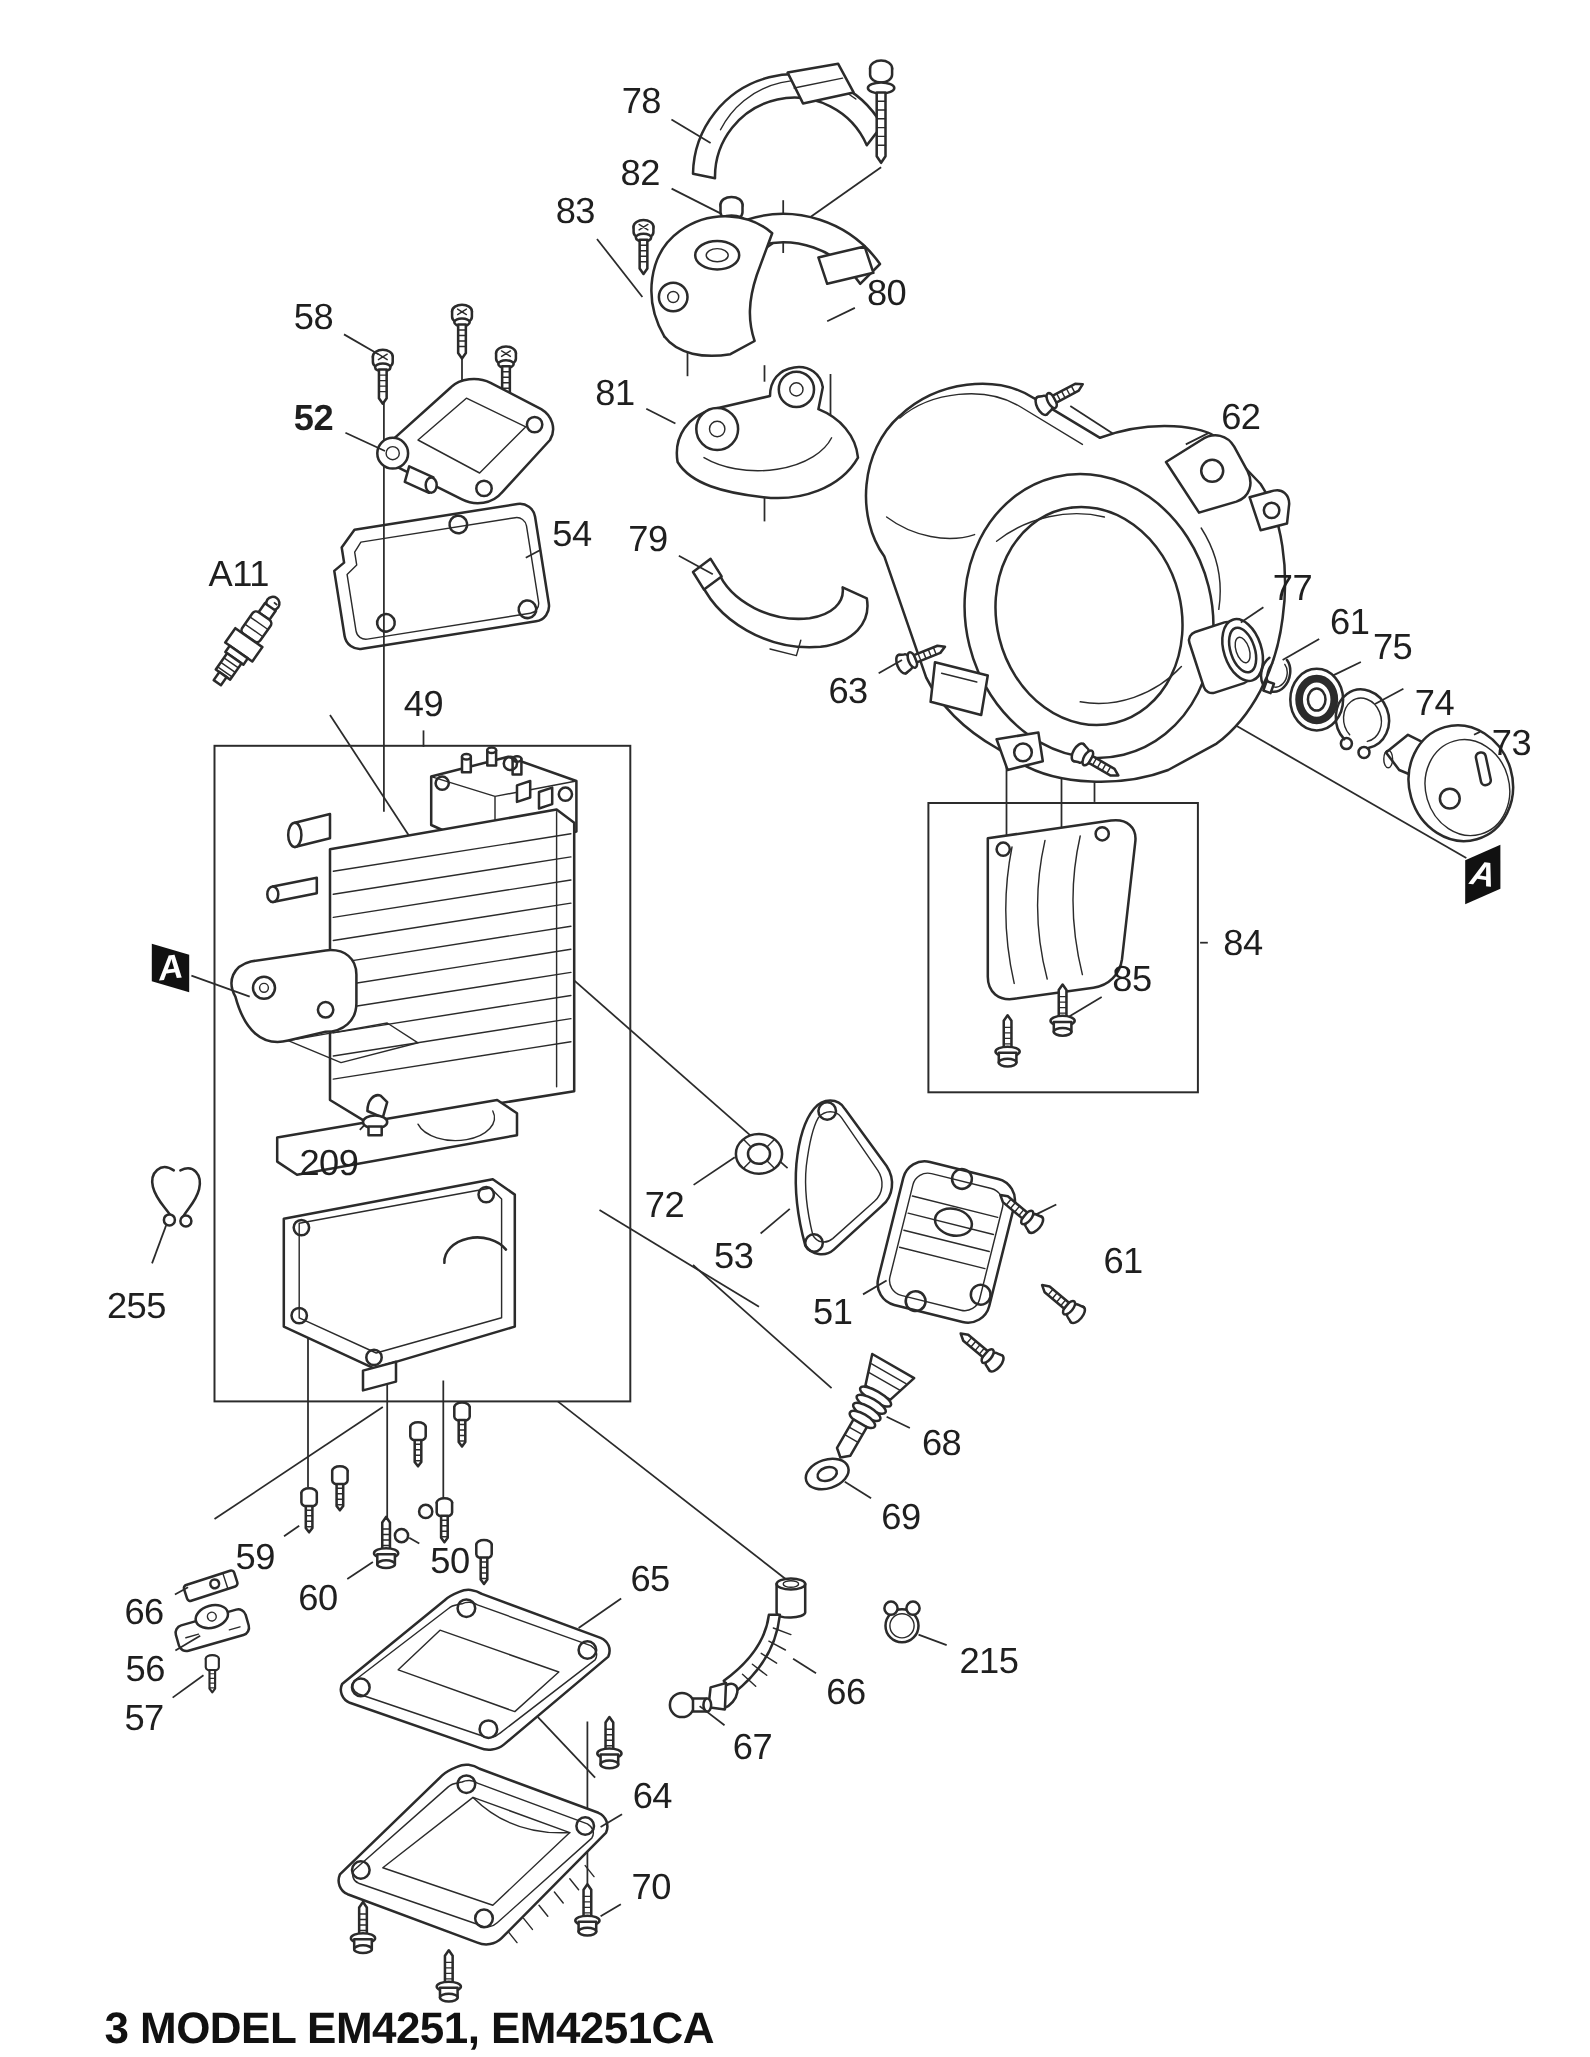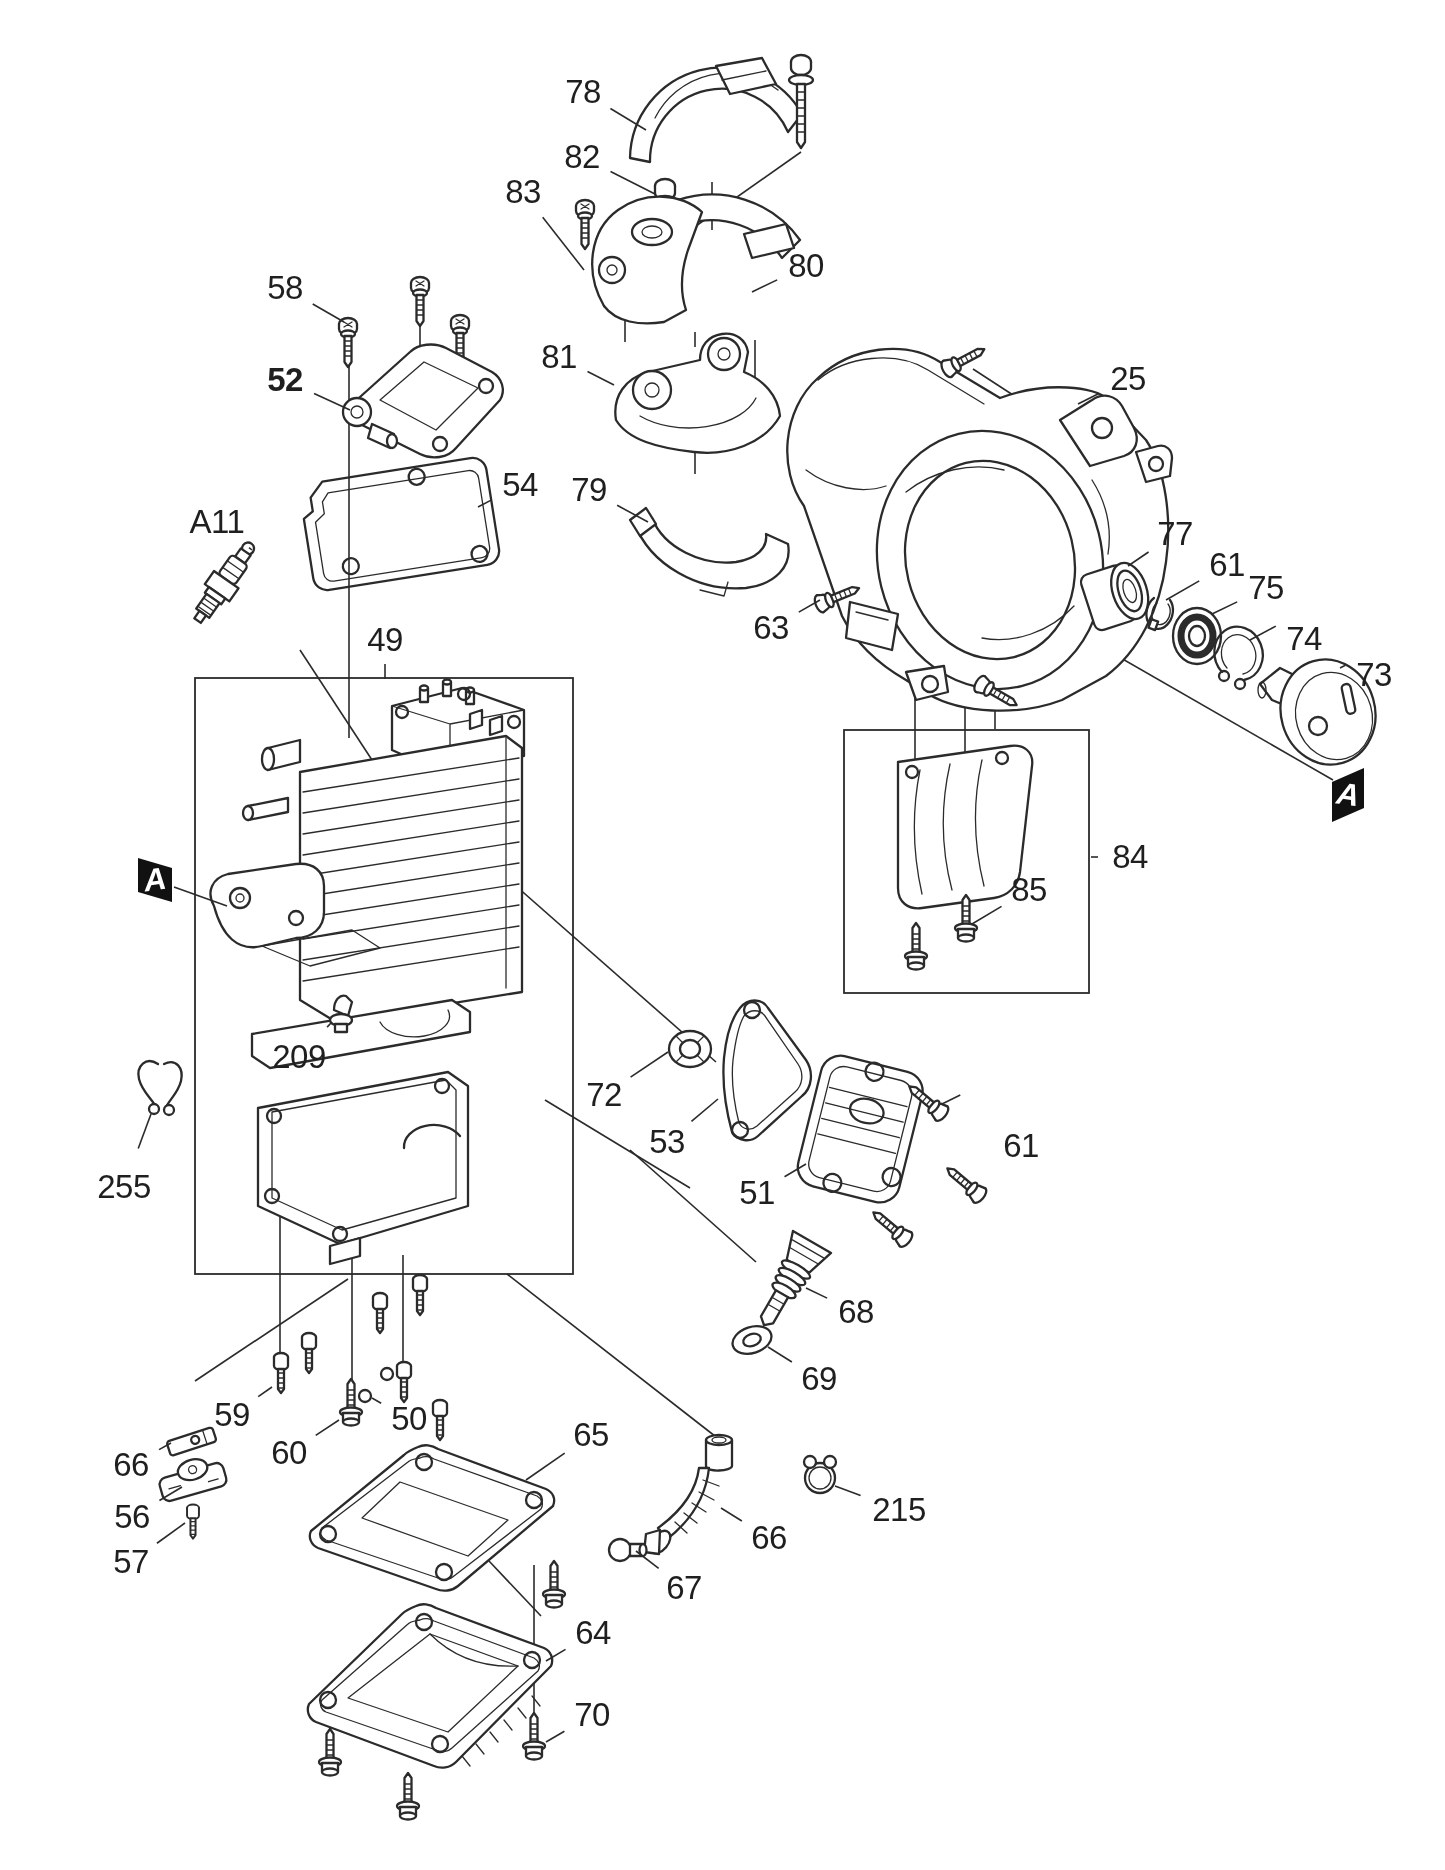--- a/index.html
+++ b/index.html
@@ -434,21 +434,21 @@
       <div class="callout" style="left: 582px; top: 157px;">82</div>
       <div class="callout" style="left: 523px; top: 192px;">83</div>
       <div class="callout" style="left: 806px; top: 266px;">80</div>
       <div class="callout" style="left: 559px; top: 357px;">81</div>
       <div class="callout" style="left: 589px; top: 490px;">79</div>
       <div class="callout" style="left: 285px; top: 288px;">58</div>
       <div class="callout" style="left: 285px; top: 380px; font-weight: bold;">52</div>
       <div class="callout" style="left: 520px; top: 485px;">54</div>
       <div class="callout" style="left: 217px; top: 522px;">A11</div>
       <div class="callout" style="left: 385px; top: 640px;">49</div>
-      <div class="callout" style="left: 1128px; top: 379px;">25</div>
+      <div class="callout" style="left: 1128px; top: 379px;">62</div>
       <div class="callout" style="left: 1175px; top: 534px;">77</div>
       <div class="callout" style="left: 1227px; top: 565px;">61</div>
       <div class="callout" style="left: 1266px; top: 588px;">75</div>
       <div class="callout" style="left: 1304px; top: 639px;">74</div>
       <div class="callout" style="left: 1374px; top: 675px;">73</div>
       <div class="callout" style="left: 771px; top: 628px;">63</div>
       <div class="callout" style="left: 1130px; top: 857px;">84</div>
       <div class="callout" style="left: 1029px; top: 890px;">85</div>
       <div class="callout" style="left: 604px; top: 1095px;">72</div>
       <div class="callout" style="left: 667px; top: 1142px;">53</div>
@@ -466,13 +466,14 @@
       <div class="callout" style="left: 131px; top: 1562px;">57</div>
       <div class="callout" style="left: 591px; top: 1435px;">65</div>
       <div class="callout" style="left: 769px; top: 1538px;">66</div>
       <div class="callout" style="left: 684px; top: 1588px;">67</div>
       <div class="callout" style="left: 899px; top: 1510px;">215</div>
       <div class="callout" style="left: 593px; top: 1633px;">64</div>
       <div class="callout" style="left: 592px; top: 1715px;">70</div>
       <div class="marker-a" style="left: 155px; top: 880px; transform: translate(-50%, -50%) rotate(-8deg);">A</div>
       <div class="marker-a" style="left: 1348px; top: 795px; transform: translate(-50%, -50%) rotate(8deg);">A</div>
     </div>
+<div id="footer">3 MODEL EM4251, EM4251CA</div>
 </div>
 
 </body></html>

